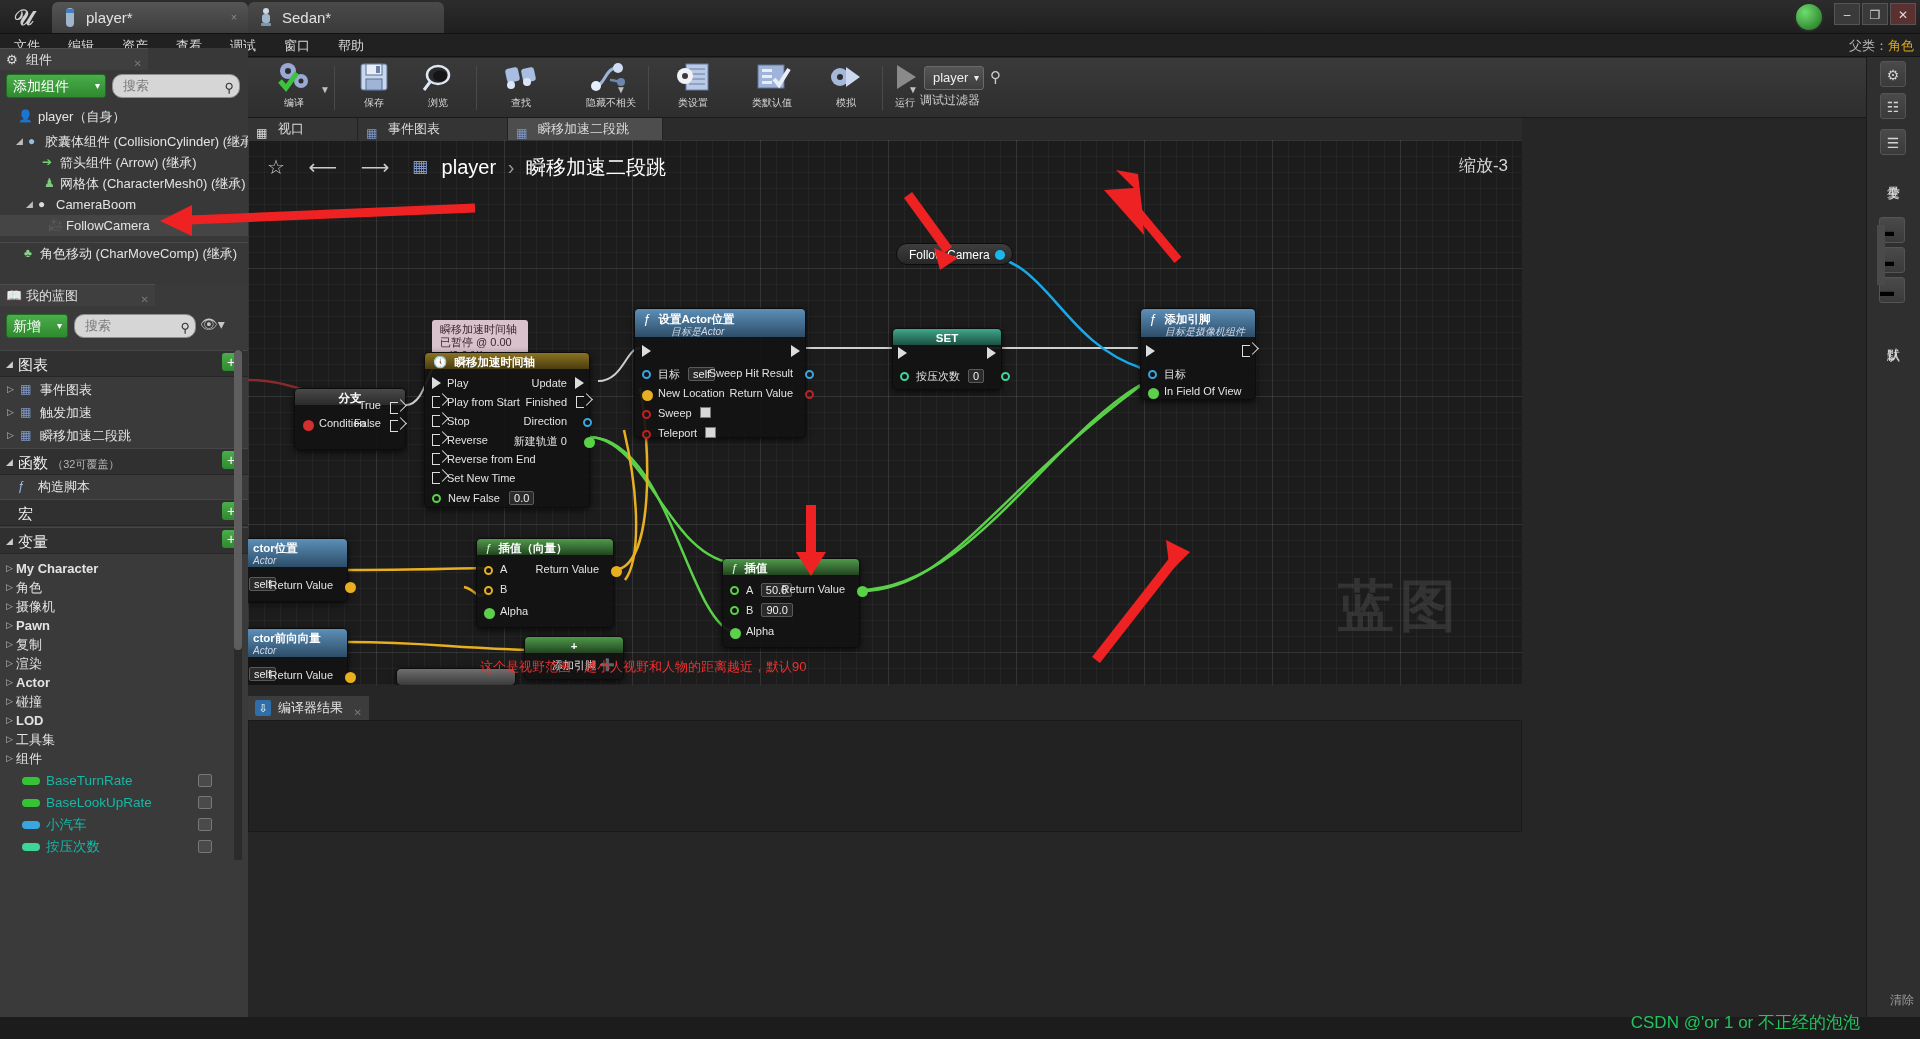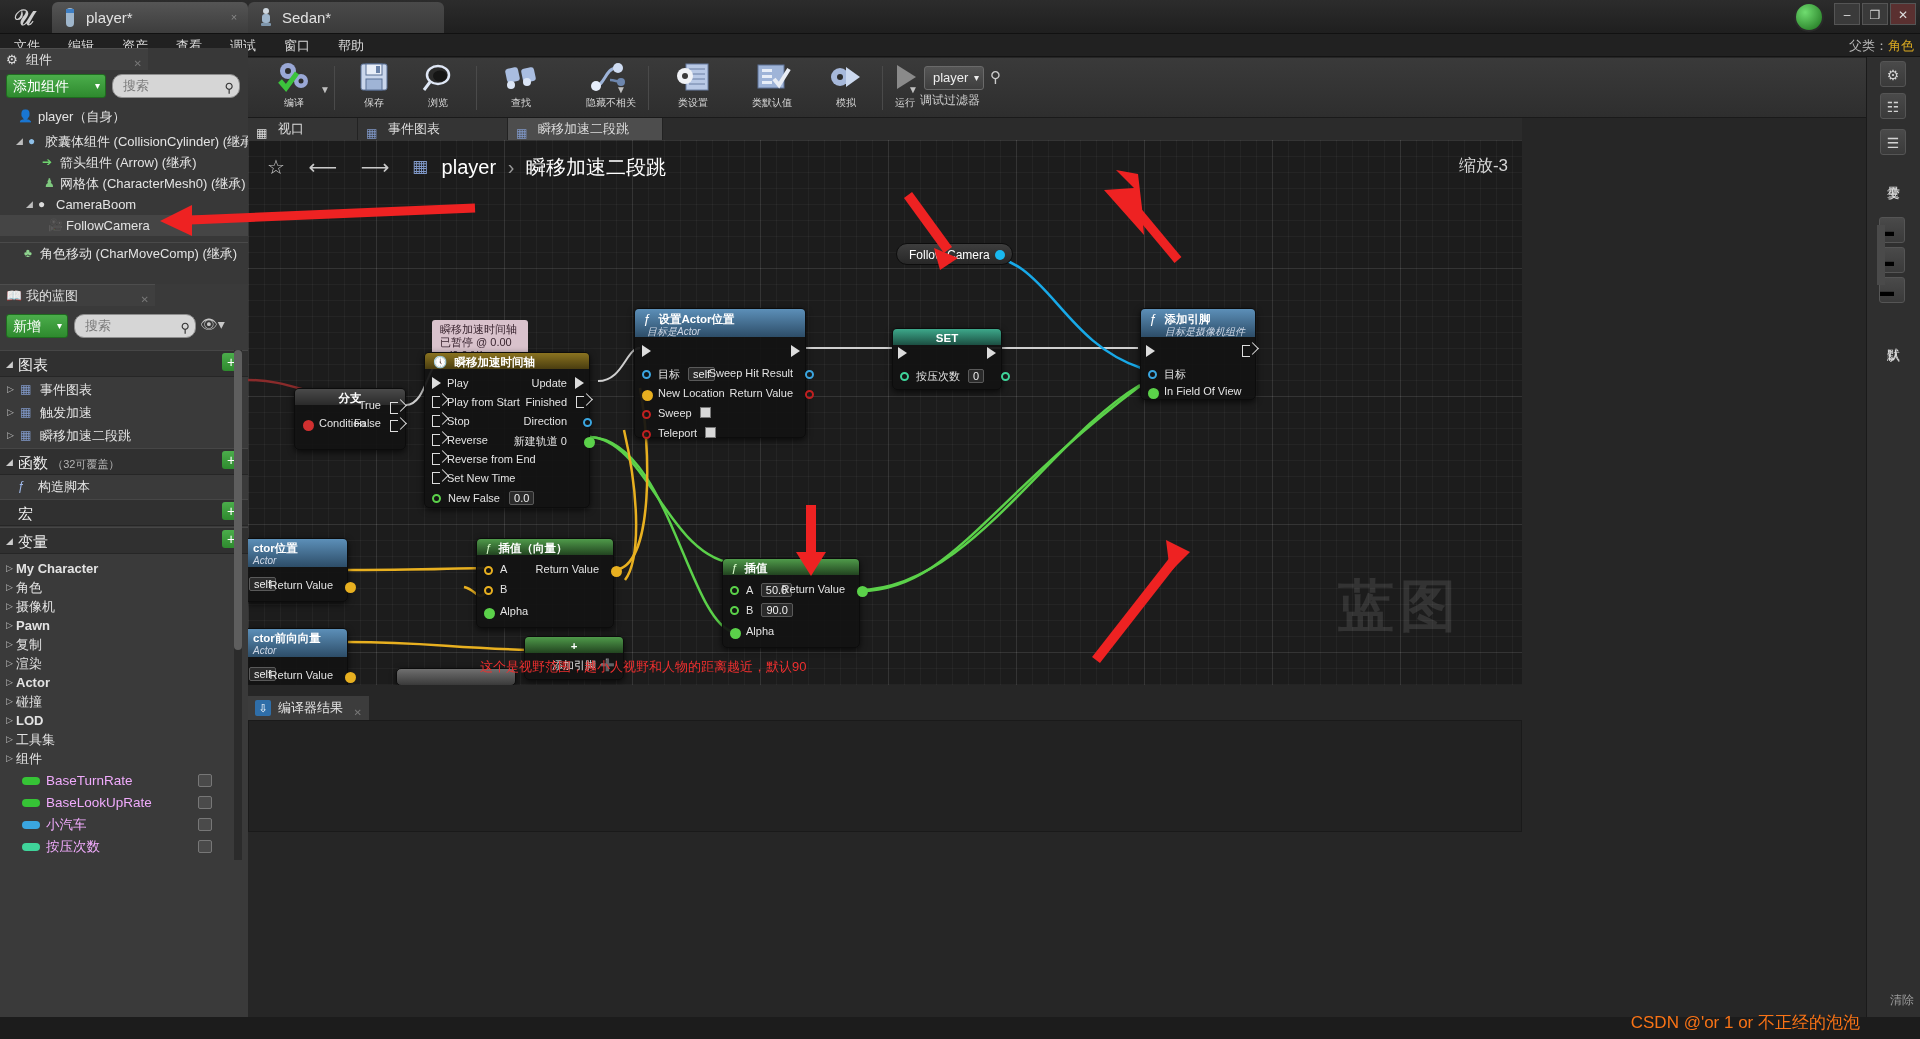--- a/index.html
+++ b/index.html
@@ -72,21 +72,21 @@
   .trow .tx { position:absolute; }
   .trow.sel { background:#454545; }
   .secrow { position:absolute; left:0; width:248px; height:27px; background:#303030;
     color:#f0f0f0; font-size:15px; line-height:27px; border-top:1px solid #464646;
     border-bottom:1px solid #262626; }
   .secrow .sarr { position:absolute; left:6px; top:0; font-size:9px; color:#ccc; }
   .secrow .plus { position:absolute; right:8px; top:2px; width:18px; height:18px;
     background:linear-gradient(#4bad4b,#2e8a2e); border-radius:3px; color:#fff;
     font-size:14px; text-align:center; line-height:18px; }
   .secrow .sub { font-size:11px; color:#b5b5b5; }
-  .varrow { position:absolute; left:0; width:220px; height:22px; color:#f0abfc;
+  .varrow { position:absolute; left:0; width:220px; height:22px; color:#14b8a6;
     font-size:13.5px; line-height:22px; }
   .varrow .pill { position:absolute; left:22px; top:7px; width:18px; height:8px;
     border-radius:4px; }
   .varrow .vtx { position:absolute; left:46px; top:0; }
   .varrow .eye { position:absolute; right:8px; top:4px; width:14px; height:13px;
     border:1px solid #777; border-radius:2px; background:#4a4a4a; }
   .scrollbar { position:absolute; width:8px; background:#2b2b2b; }
   .scrollthumb { position:absolute; width:8px; background:#5e5e5e; border-radius:4px; }
 
   
@@ -160,21 +160,21 @@
   
   .rail { position:absolute; right:0; top:57px; width:54px; height:982px;
     background:#2f2f2f; border-left:1px solid #1a1a1a; }
   .railitem { position:absolute; right:2px; color:#d2d2d2; font-size:12px; text-align:center;}
   .railicon { width:26px; height:26px; background:linear-gradient(#4a4a4a,#3a3a3a);
     border:1px solid #555; border-radius:3px; line-height:26px; font-size:14px; margin:0 auto; }
   .railvert { writing-mode:vertical-rl; font-size:13px; color:#ddd; }
 
   .statusbar { position:absolute; left:0; bottom:0; width:1920px; height:22px;
     background:#1c1c1c; }
-  .csdn { position:absolute; right:60px; bottom:5px; color:#f97316; font-size:17px; }
+  .csdn { position:absolute; right:60px; bottom:5px; color:#22c55e; font-size:17px; }
   .clearlbl { position:absolute; right:6px; bottom:30px; color:#9c9c9c; font-size:12px; }
 </style>
 </head>
 <body>
 
 <div id="app">
 
   <div class="titlebar">
     <div class="ue-logo">𝒰</div>
 
@@ -642,21 +642,21 @@
           <span style="margin-left:16px;">New False</span>
           <span class="val" style="margin-left:6px;">0.0</span>
         </span>
       </div>
     </div>
 
     <div class="node" style="left:386px; top:168px; width:172px;">
       <div class="nhdr blue">
         <div><span style="color:#fff; font-style:italic; font-size:13px;">ƒ</span>
           <span class="t1" style="margin-left:5px;">设置Actor位置</span></div>
-        <div class="t2" style="margin-left:4px;">目标是Actor</div>
+        <div class="t2" style="margin-left:28px;">目标是Actor</div>
       </div>
       <div style="position:relative; height:100px;">
         <span class="tri" style="left:7px; top:8px;"></span>
         <span class="tri" style="right:5px; top:8px;"></span>
 
         <span class="pin" style="left:7px; top:30px;">
           <span class="dot"></span>
           <span style="margin-left:16px;">目标</span>
           <span class="val" style="margin-left:5px;">self</span>
         </span>

